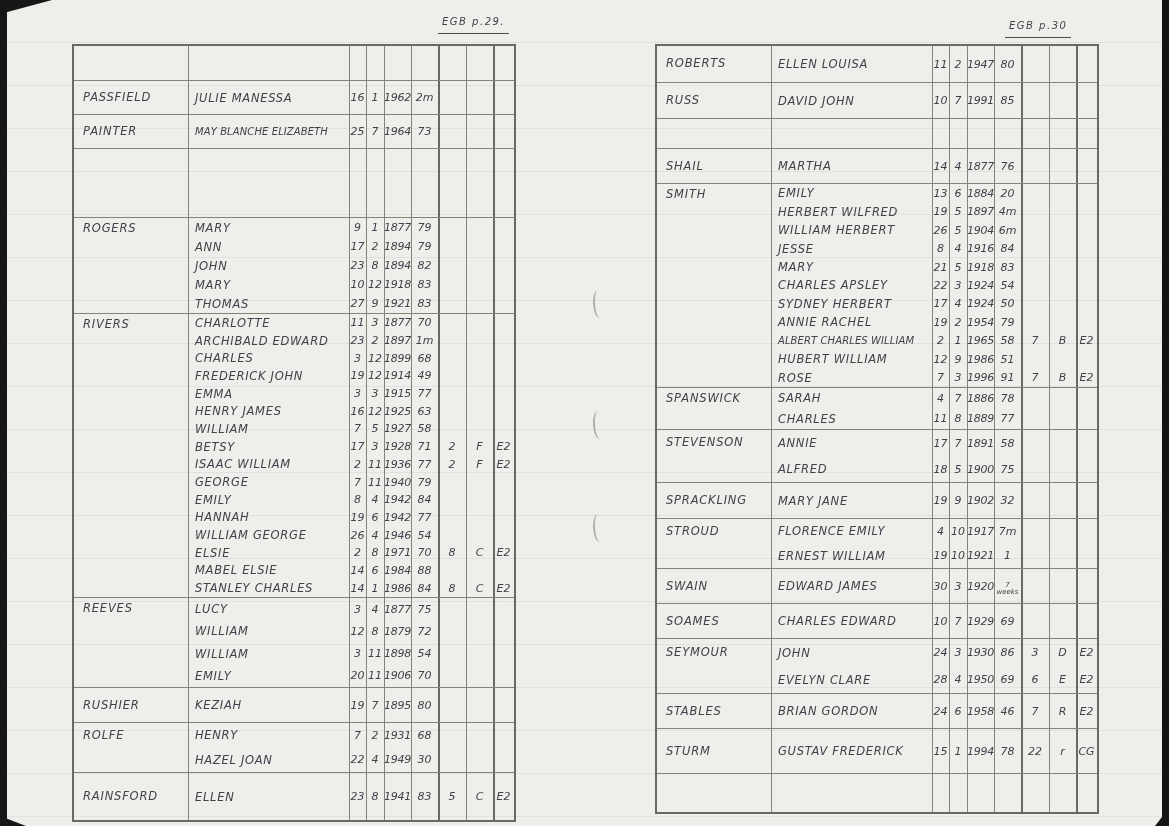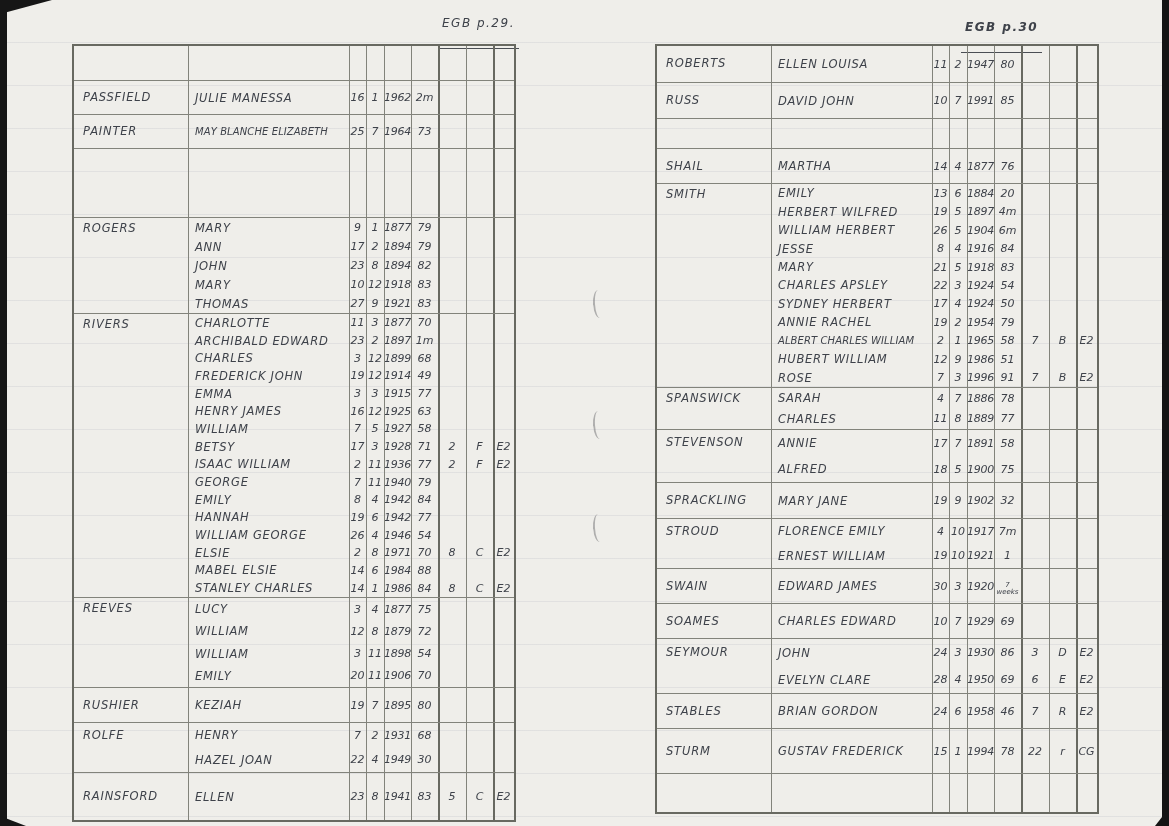--- a/index.html
+++ b/index.html
@@ -36,24 +36,24 @@
     position:absolute;width:12px;height:28px;
     border-left:2px solid rgba(95,95,100,0.45);
     border-radius:50% / 50%;
     transform:rotate(-4deg);
   }
 
   .page-header{
     position:absolute;
     color:var(--ink);
     font-style:italic;
-    font-size:12px;
+    font-size:10px;
     letter-spacing:1.5px;
     border-bottom:1.5px solid #4a4e54;
-    padding:0 4px 18px 4px;
+    padding:0 4px 6px 4px;
     white-space:nowrap;
   }
 
   .reg-table{
     position:absolute;
     width:444px;
     border:2px solid var(--line-dark);
     background:transparent;
   }
   .group{
@@ -109,21 +109,21 @@
 <div class="edge-left-wedge"></div>
 <div class="edge-left-wedge-b"></div>
 <div class="edge-right"></div>
 <div class="edge-right-wedge"></div>
 
 <div class="crease" style="left:593px;top:290px;"></div>
 <div class="crease" style="left:593px;top:411px;"></div>
 <div class="crease" style="left:593px;top:514px;"></div>
 
 <div class="page-header" style="left:438px;top:16px;">EGB p.29.</div>
-<div class="page-header" style="left:961px;top:20px;font-weight:bold;">EGB p.30</div>
+<div class="page-header" style="left:1005px;top:20px;">EGB p.30</div>
 
 <div class="reg-table" style="left:72px;top:44px;">
     <div class="group" style="height: 34px;">
       <div class="vlines"></div>
       <div class="sur cell" style="padding-top: 9px;"></div>
       <div class="entries">
         <div class="entry">
           <div class="cell c-given"></div>
           <div class="cell c-d"></div>
           <div class="cell c-m"></div>

